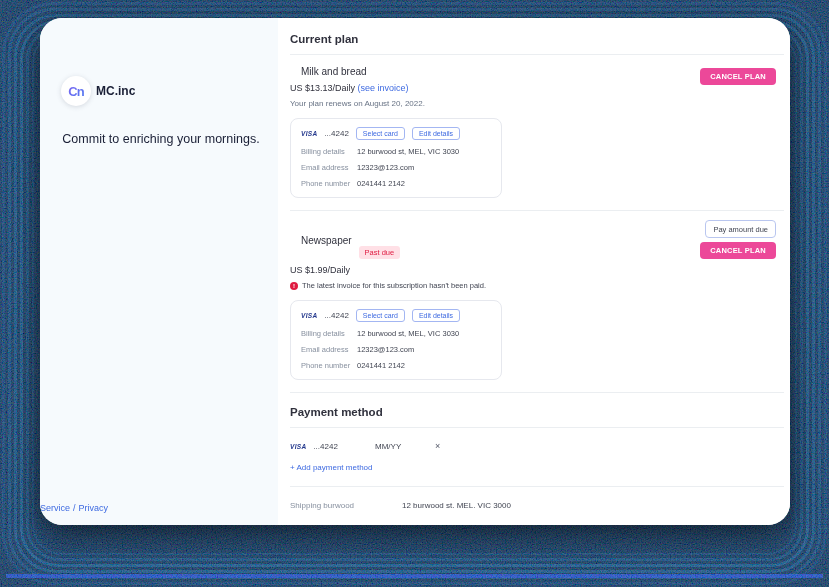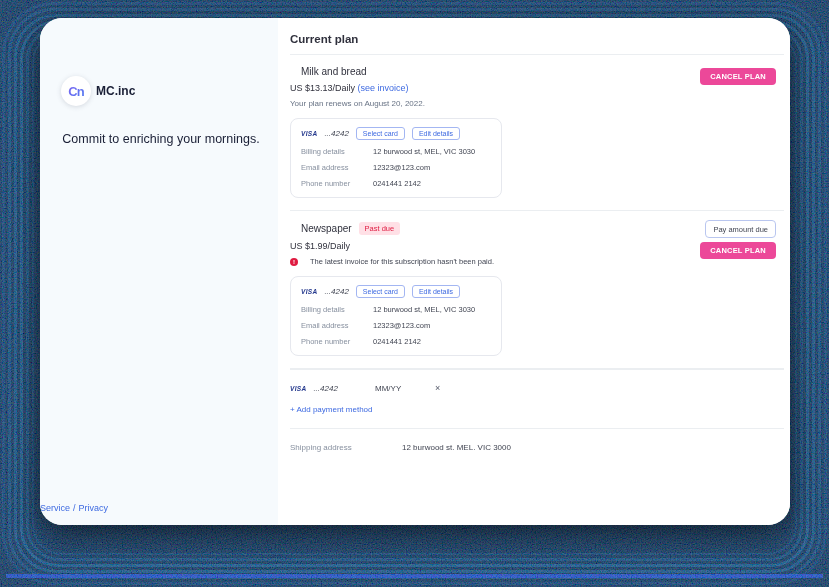--- a/index.html
+++ b/index.html
@@ -35,37 +35,37 @@
   .main { flex:1; padding:10px 6px 0 12px; position:relative; background:#fff; }
   .section-h { font-size:11.5px; font-weight:bold; color:#30313d; padding:5px 0 9px; }
   .divider { height:1px; background:#ebeef1; }
   .link { color:#3e6ae1; text-decoration:none; cursor:pointer; }
 
   .plan-block { position:relative; padding:11px 0 12px; }
   .plan-name-row { display:flex; align-items:center; }
   .plan-name { font-size:10px; font-weight:500; color:#30313d;padding-left:11px; }
   .price-line { font-size:9px; color:#30313d; margin-top:6px; }
   .renew { font-size:8px; color:#687385; margin-top:6px; }
-  .badge-pastdue { background:#ffe0e6; color:#df1b41; font-size:7.5px; padding:2px 6px; border-radius:3px; margin-left:7px; }
-  .warning { display:flex; align-items:center; gap:12px; font-size:7.5px; color:#414552; margin-top:6px; }
+  .badge-pastdue { background:#ffe0e6; color:#df1b41; font-size:7.5px; padding:2px 6px; border-radius:3px; margin-left:7px;margin-top:24px; }
+  .warning { display:flex; align-items:center; gap:4px; font-size:7.5px; color:#414552; margin-top:6px; }
   .warn-ic { width:8px; height:8px; flex-shrink:0; background:#df1b41; border-radius:50%; color:#fff;
              font-size:6px; line-height:8px; text-align:center; font-weight:bold; }
   .cancel-btn { position:absolute; right:8px; background:#ec4899; color:#fff; font-size:7.5px; font-weight:bold;
                 padding:4px 10px; border-radius:4px; border:none; letter-spacing:.2px; cursor:pointer; }
   .pay-btn { position:absolute; right:8px; background:#fff; border:1px solid #b9c6ef; color:#414552;
              font-size:7.5px; padding:3.5px 7px; border-radius:4px; cursor:pointer; }
 
   .details-box { margin-top:10px; width:212px; border:1px solid #e6e8ee; border-radius:8px; padding:8px 10px 9px; }
   .card-row { display:flex; align-items:center; gap:7px; }
   .visa { font-size:6.5px; font-weight:800; font-style:italic; color:#24388d; letter-spacing:.3px; }
-  .card-num { font-size:8px; color:#414552;font-style:italic; }
+  .card-num { font-size:8px; color:#414552; }
   .mini-btn { font-size:7px; color:#3e6ae1; border:1px solid #a3b6f2; background:#fff; border-radius:3px;
               padding:2px 6px; cursor:pointer; }
   .kv { display:flex; margin-top:7px; font-size:7.5px; line-height:9px; }
-  .kv .k { width:72px; flex-shrink:0; color:#87909f; }
+  .kv .k { width:56px; flex-shrink:0; color:#87909f; }
   .kv .v { color:#414552; }
 
   .pm-row { display:grid; grid-template-columns:85px 60px auto; align-items:center; margin-top:13px;
             font-size:8px; color:#414552; }
   .pm-card { display:flex; align-items:center; gap:7px; }
   .x-ic { color:#545969; font-size:9px; cursor:pointer; justify-self:start; }
   .add-link { display:inline-block; margin-top:12px; font-size:8px; }
   .gap { height:12px; }
 
   .ship-row { display:flex; margin-top:14px; font-size:8px; }
@@ -182,36 +182,37 @@
           <div class="kv">
               <span class="k">Phone number</span>
               <span class="v">0241441 2142</span>
             </div>
         </div>
       </div>
 
       <div class="divider"></div>
 
       
+      <div class="section-h" style="padding-top:13px;">Payment method</div>
       <div class="divider"></div>
       <div class="pm-row">
         <span class="pm-card">
           <span class="visa">VISA</span>
           <span class="card-num">...4242</span>
         </span>
         <span>MM/YY</span>
         <span class="x-ic">×</span>
       </div>
       <a class="add-link link">+ Add payment method</a>
       <div class="gap"></div>
 
       
       <div class="divider"></div>
       <div class="ship-row">
-        <span class="k">Shipping address</span>
+        <span class="k">Shipping burwood</span>
         <span class="v">12 burwood st. MEL. VIC 3000</span>
       </div>
       
       
 
       
       
       
 
       

